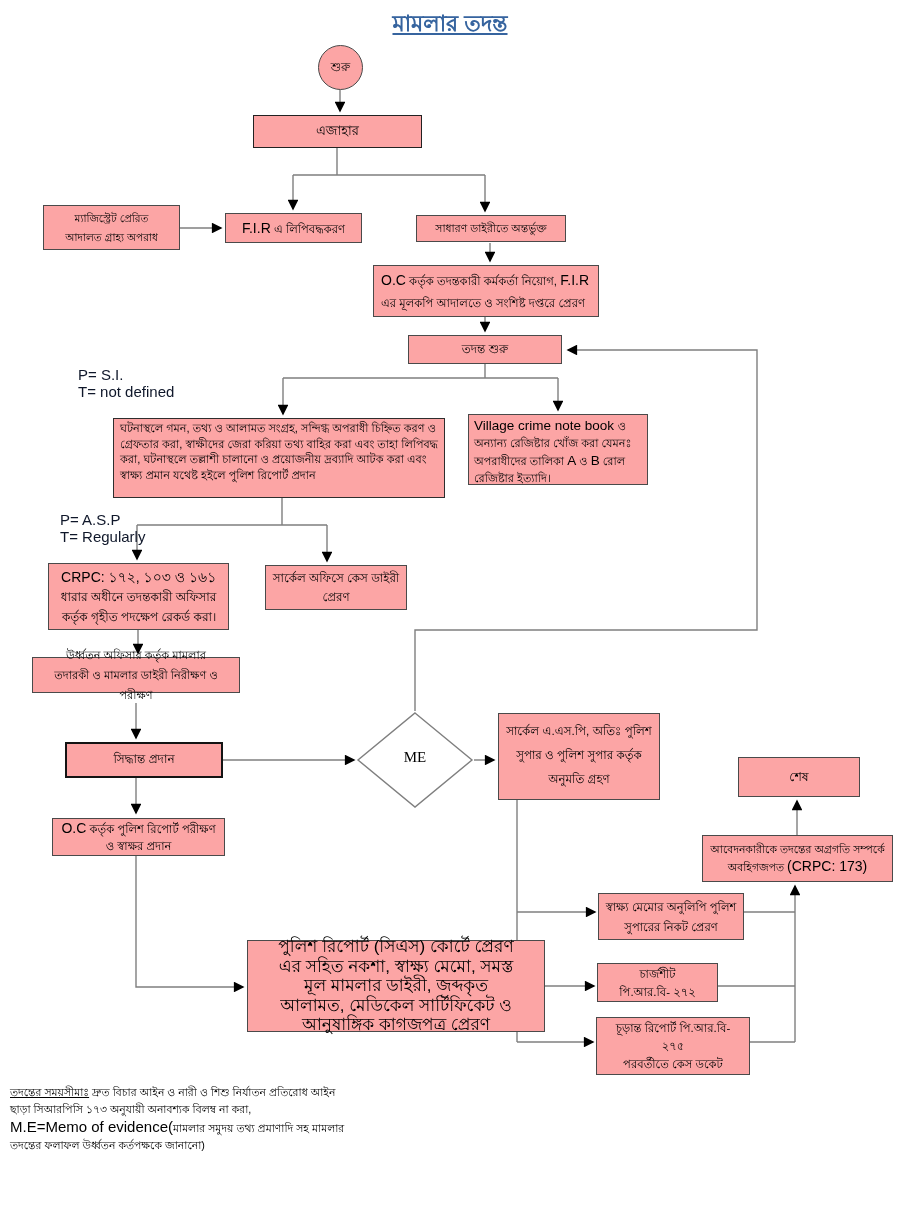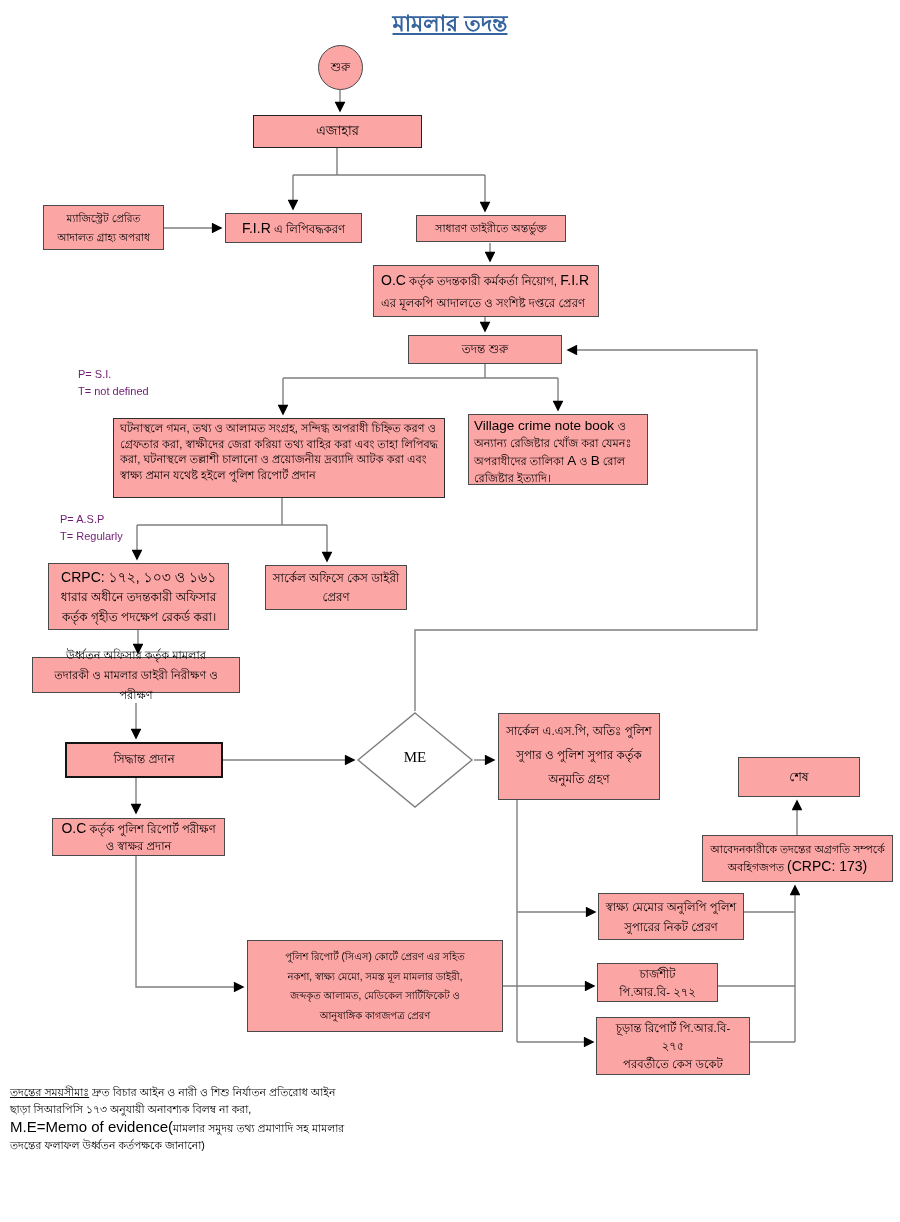--- a/index.html
+++ b/index.html
@@ -12,21 +12,21 @@
        display:flex;align-items:center;justify-content:center;text-align:center;
        font-size:11.5px;line-height:1.45;}
   .left{justify-content:flex-start;text-align:left;align-items:flex-start;}
   .topcenter{align-items:flex-start;}
   .circle{border-radius:50%;}
   .strong{border-width:2.2px;border-color:#141414;}
   .mid{border-width:1.7px;border-color:#2e2e2e;}
   .en{font-size:13.5px;}
   .en-lg{font-size:14px;}
   .nowrap{white-space:nowrap;}
-  .note{position:absolute;font-size:11px;line-height:17px;color:#701a75;}
+  .note{position:absolute;font-size:15px;line-height:17px;color:#0f172a;}
   .me-label{position:absolute;left:388px;top:749px;width:54px;text-align:center;
             font-family:"Liberation Serif","DejaVu Serif",serif;font-size:15px;}
   .footer{position:absolute;left:10px;top:1084px;font-size:10.8px;line-height:17px;}
   .footer .u{text-decoration:underline;}
   .footer .en15{font-size:15px;}
   .crpc-l1{font-size:14px;}
 </style>
 </head>
 <body>
 
@@ -75,21 +75,21 @@
   <div class="title">মামলার তদন্ত</div>
 
   <div class="box circle" style="left:318px;top:45px;width:45px;height:45px;font-size:12px;">
     <span>শুরু</span>
   </div>
 
   <div class="box" style="left:253px;top:115px;width:169px;height:33px;font-size:13px;border-width:1.8px;border-color:#222;">
     <span>এজাহার</span>
   </div>
 
-  <div class="box" style="left:43px;top:205px;width:121px;height:45px;font-size:10.5px;line-height:19px;">
+  <div class="box" style="left:43px;top:205px;width:137px;height:45px;font-size:10.5px;line-height:19px;">
     <div>
       <div class="nowrap">ম্যাজিস্ট্রেট প্রেরিত</div>
       <div class="nowrap">আদালত গ্রাহ্য অপরাধ</div>
     </div>
   </div>
 
   <div class="box" style="left:225px;top:213px;width:137px;height:30px;font-size:11.5px;">
     <div class="nowrap">
       <span class="en-lg">F.I.R</span><span> এ লিপিবদ্ধকরণ</span>
     </div>
@@ -174,21 +174,21 @@
       <div class="nowrap">
         <span>অবহিগজপত </span><span class="en-lg">(CRPC: 173)</span>
       </div>
     </div>
   </div>
 
   <div class="box" style="left:598px;top:893px;width:146px;height:47px;font-size:11.5px;line-height:20px;padding:0 4px;">
     <span>স্বাক্ষ্য মেমোর অনুলিপি পুলিশ সুপারের নিকট প্রেরণ</span>
   </div>
 
-  <div class="box" style="left:247px;top:940px;width:256px;height:92px;font-size:10px;line-height:19.5px;padding:4px 24px;">
+  <div class="box" style="left:247px;top:940px;width:298px;height:92px;font-size:17px;line-height:19.5px;padding:4px 24px;">
     <span>পুলিশ রিপোর্ট (সিএস) কোর্টে প্রেরণ এর সহিত নকশা, স্বাক্ষ্য মেমো, সমস্ত মূল মামলার ডাইরী, জব্দকৃত আলামত, মেডিকেল সার্টিফিকেট ও আনুষাঙ্গিক কাগজপত্র প্রেরণ</span>
   </div>
 
   <div class="box" style="left:597px;top:963px;width:121px;height:39px;font-size:11.5px;line-height:18px;">
     <div>
       <div class="nowrap">চার্জশীট</div>
       <div class="nowrap">পি.আর.বি- ২৭২</div>
     </div>
   </div>
 

